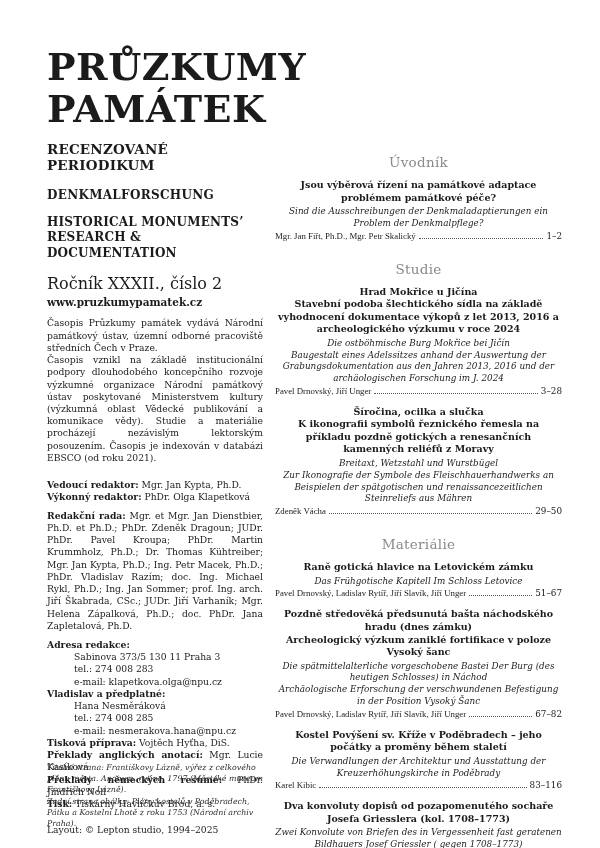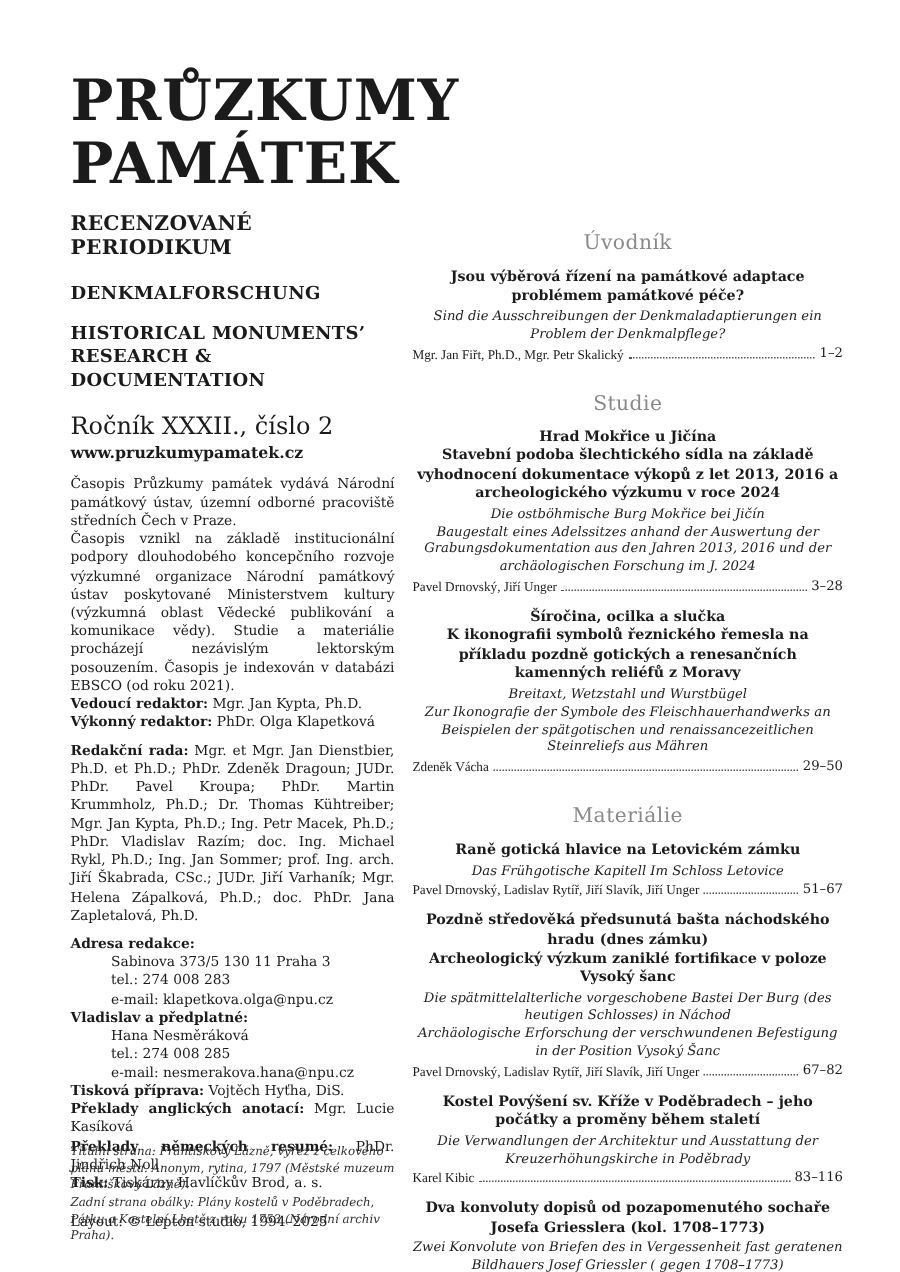--- a/index.html
+++ b/index.html
@@ -25,21 +25,21 @@
   .sub-de{font-size:12px;font-weight:bold;margin-top:15px;letter-spacing:0.3px;}
   .sub-en{font-size:12px;font-weight:bold;margin-top:13px;letter-spacing:0.2px;line-height:1.3;}
   .volume{font-size:16px;font-weight:normal;margin-top:13px;}
   .website{font-size:10.5px;font-weight:bold;margin-top:3px;}
 
   .smalltext{font-size:9.2px;line-height:1.33;}
   .about p{margin:0;text-align:justify;}
   .about p:first-child{margin-top:9px;}
   .kv{margin:0;text-align:justify;}
   .kv strong{font-weight:bold;}
-  .staff{margin-top:0;}
+  .staff{margin-top:15px;}
   .staff .rada{margin-top:6px;}
   .contacts{margin-top:7px;}
   .contacts .hdr{font-weight:bold;}
   .contacts .line{padding-left:27px;}
   .imprint{margin-top:14px;}
   .imprint p{margin:0;}
 
   
   .col-right{flex:1;padding-top:108px;min-width:0;}
   .toc-heading{

